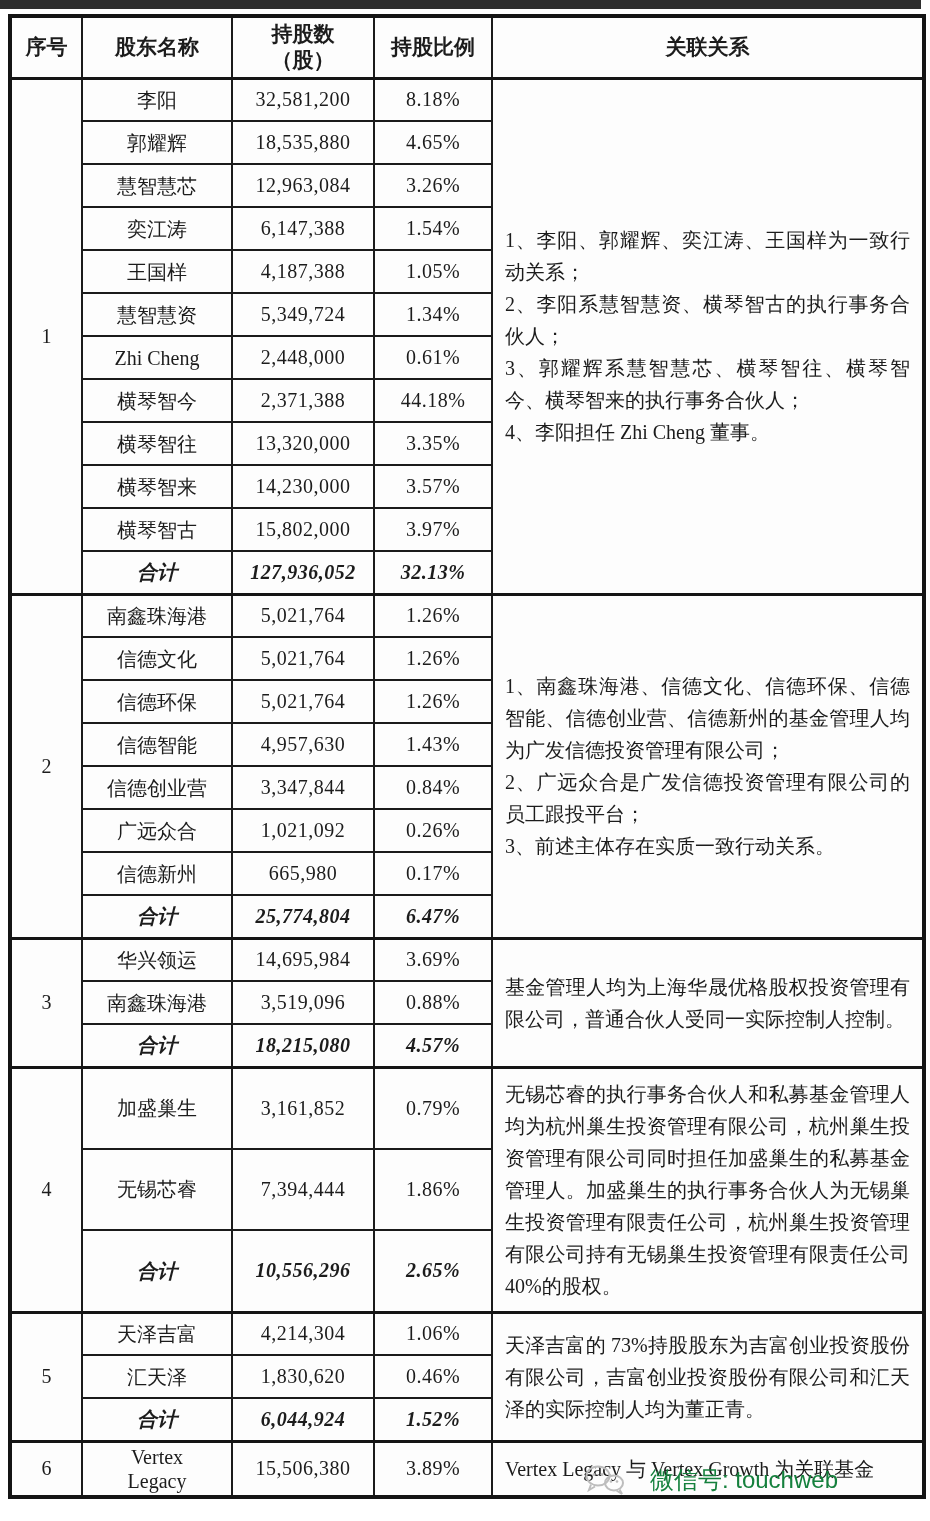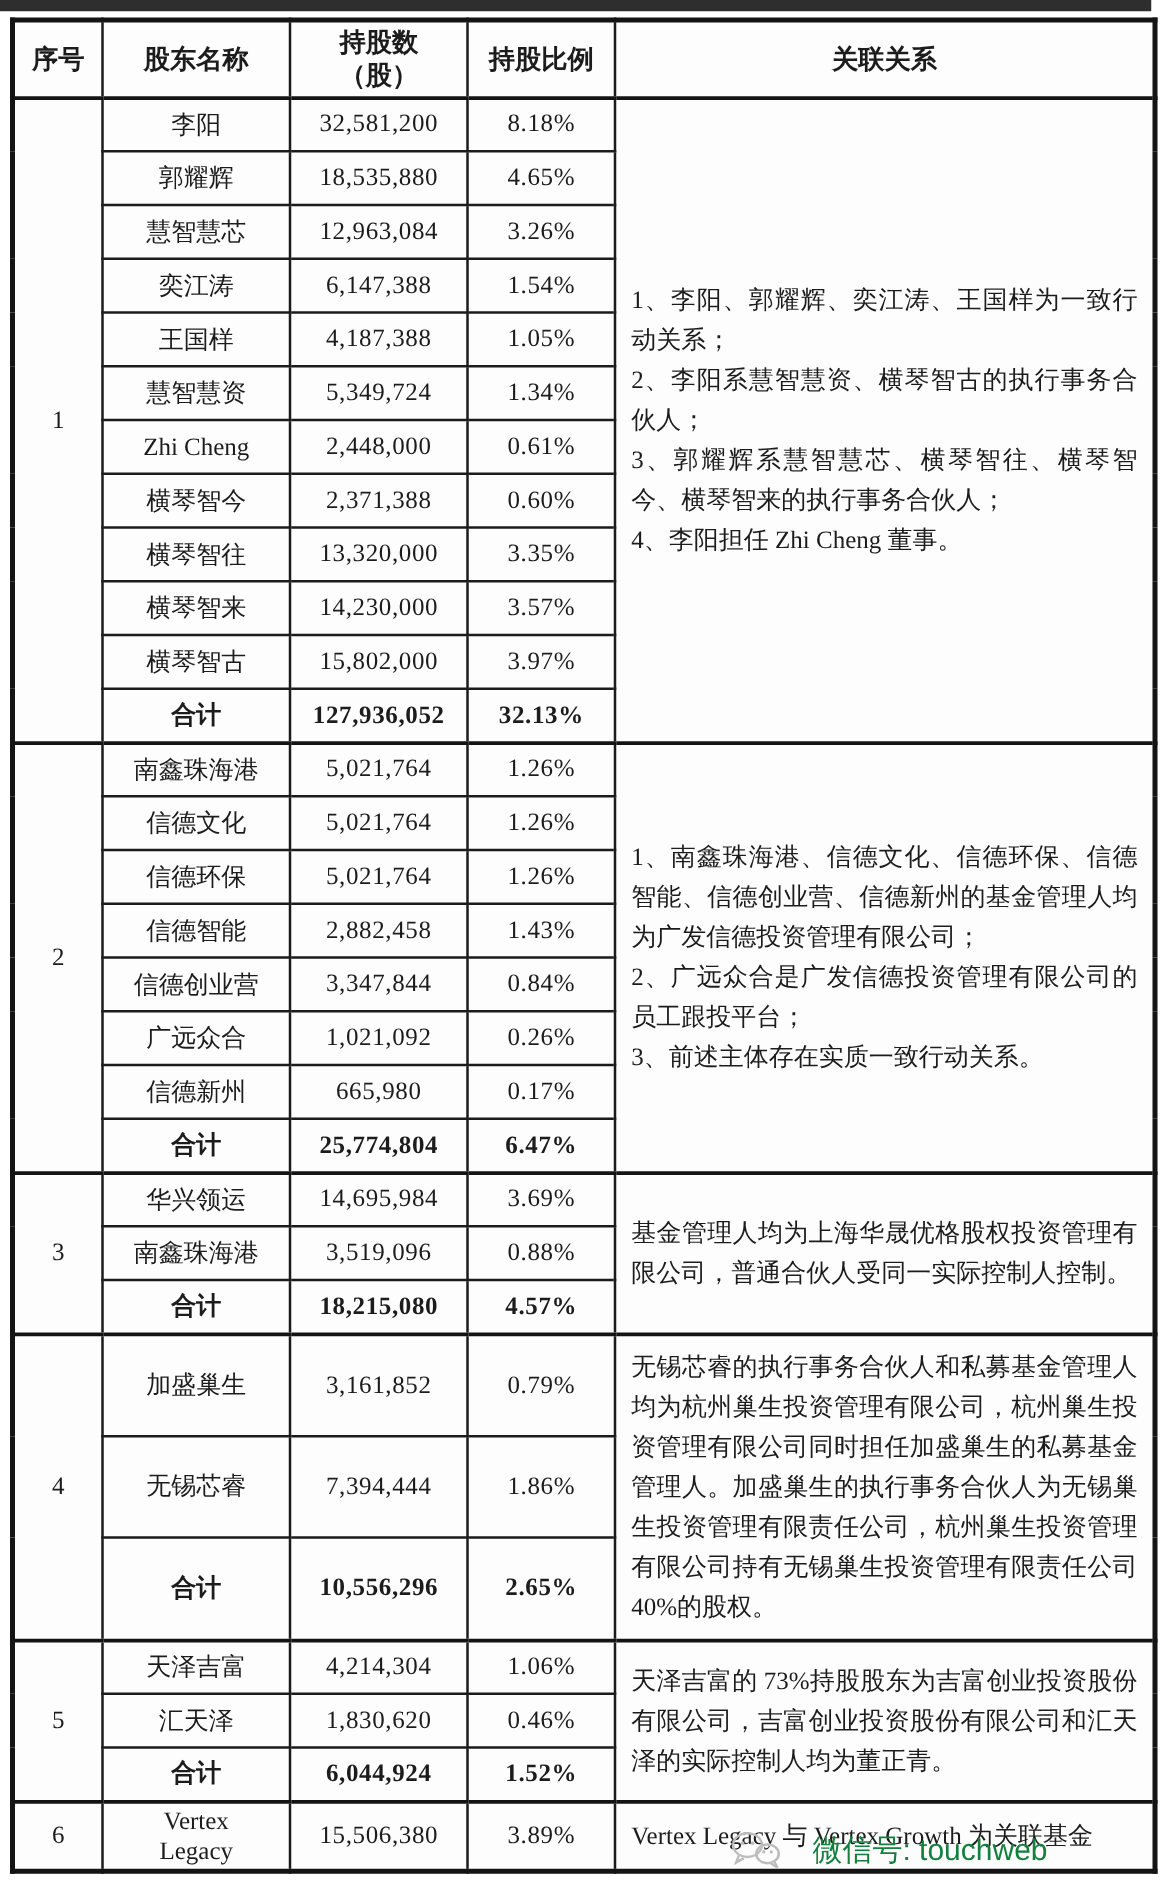--- a/index.html
+++ b/index.html
@@ -40,21 +40,21 @@
     height: 62px;
     font-size: 21px;
     font-weight: bold;
     border-bottom: 3px solid #141414;
     line-height: 1.25;
   }
   tbody td { height: 43px; font-size: 20px; }
   td.name-cell  { padding: 2px 24px; line-height: 1.2; }
   td.num-cell   { letter-spacing: 0.5px; margin-left: 40px; }
   tr.group-start td { border-top: 3px solid #141414; }
-  tr.total-row td { font-weight: bold; }
+  tr.total-row td { font-weight: bold; font-style: italic; }
   td.relation-cell {
     text-align: left;
     padding: 9px 12px;
     font-size: 20px;
     line-height: 1.6;
     vertical-align: middle;
   }
   td.relation-cell .para { text-align: justify; }
   .watermark {
     position: absolute;
@@ -133,21 +133,21 @@
           <td class="num-cell">1.34%</td>
         </tr>
         <tr>
           <td class="name-cell">Zhi Cheng</td>
           <td class="num-cell">2,448,000</td>
           <td class="num-cell">0.61%</td>
         </tr>
         <tr>
           <td class="name-cell">横琴智今</td>
           <td class="num-cell">2,371,388</td>
-          <td class="num-cell">0.60%</td>
+          <td class="num-cell">44.18%</td>
         </tr>
         <tr>
           <td class="name-cell">横琴智往</td>
           <td class="num-cell">13,320,000</td>
           <td class="num-cell">3.35%</td>
         </tr>
         <tr>
           <td class="name-cell">横琴智来</td>
           <td class="num-cell">14,230,000</td>
           <td class="num-cell">3.57%</td>
@@ -178,21 +178,21 @@
           <td class="num-cell">5,021,764</td>
           <td class="num-cell">1.26%</td>
         </tr>
         <tr>
           <td class="name-cell">信德环保</td>
           <td class="num-cell">5,021,764</td>
           <td class="num-cell">1.26%</td>
         </tr>
         <tr>
           <td class="name-cell">信德智能</td>
-          <td class="num-cell">2,882,458</td>
+          <td class="num-cell">4,957,630</td>
           <td class="num-cell">1.43%</td>
         </tr>
         <tr>
           <td class="name-cell">信德创业营</td>
           <td class="num-cell">3,347,844</td>
           <td class="num-cell">0.84%</td>
         </tr>
         <tr>
           <td class="name-cell">广远众合</td>
           <td class="num-cell">1,021,092</td>

